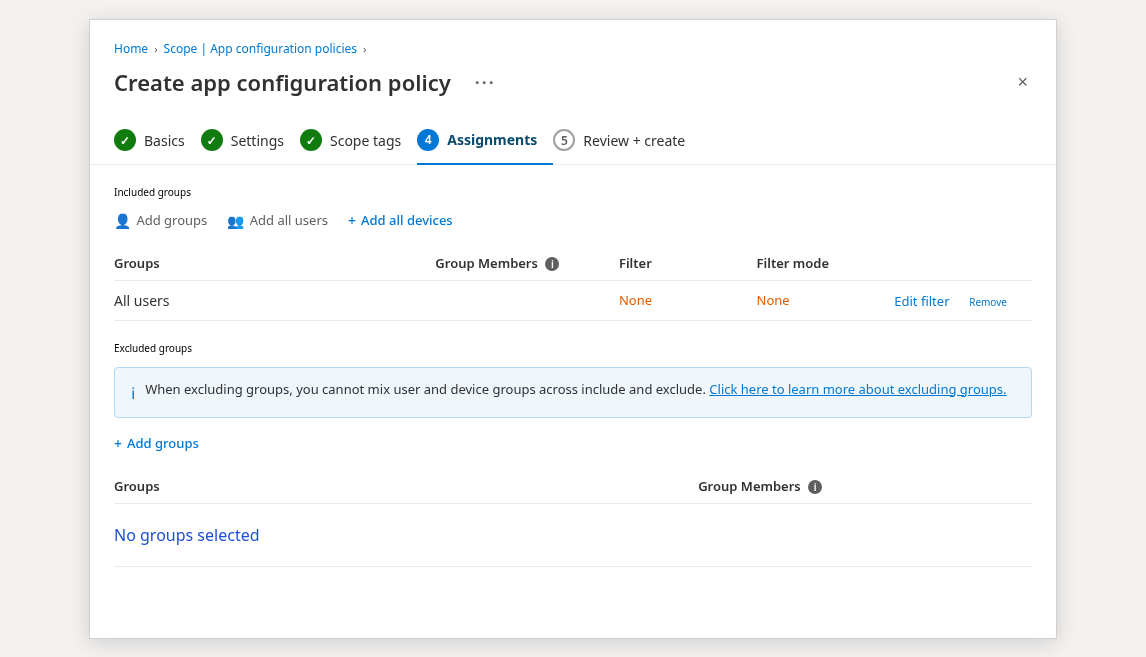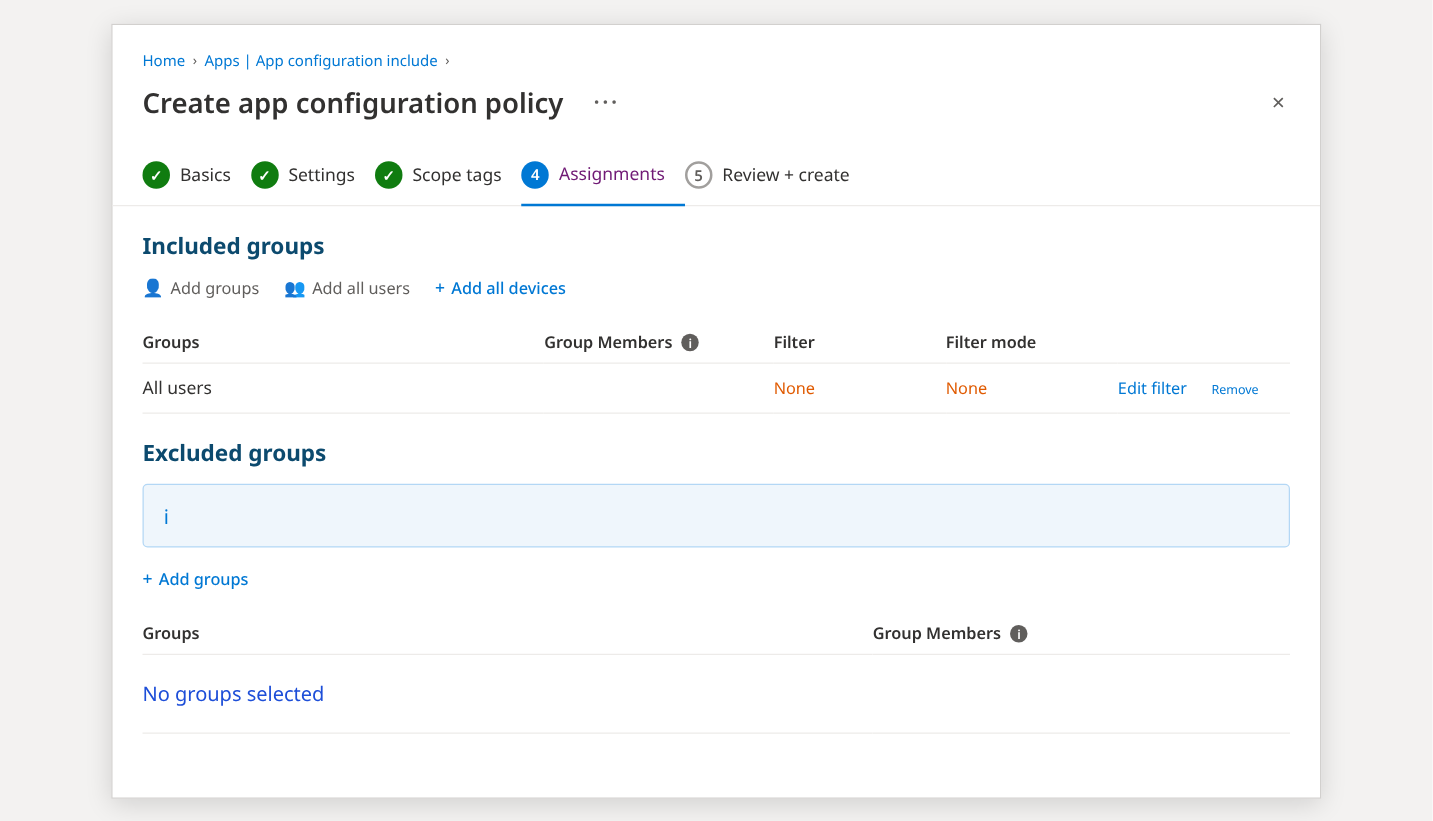--- a/index.html
+++ b/index.html
@@ -116,33 +116,33 @@
     .step-circle.pending {
       background: #fff;
       color: #605e5c;
       border: 2px solid #a19f9d;
     }
     .step-label {
       font-size: 14px;
       color: #323130;
     }
     .step.active .step-label {
-      font-weight: 400;
-      color: #701a75;
+      font-weight: 700;
+      color: #0c4a6e;
     }
     
     .content {
       padding: 20px 24px;
       flex: 1;
       overflow-y: auto;
     }
     .section-title {
-      font-size: 18px;
-      font-weight: 700;
-      color: #0c4a6e;
+      font-size: 10px;
+      font-weight: 400;
+      color: #000000;
       margin-bottom: 12px;
     }
     .actions-row {
       display: flex;
       align-items: center;
       gap: 20px;
       margin-bottom: 16px;
     }
     .action-link {
       display: flex;
@@ -272,21 +272,21 @@
   </style>
 </head>
 <body>
 
 <div class="dialog">
 
   <div class="dialog-header">
     <div class="breadcrumb">
       <a>Home</a>
       <span class="chevron">›</span>
-      <a>Apps | App configuration include</a>
+      <a>Scope | App configuration policies</a>
       <span class="chevron">›</span>
     </div>
     <div class="dialog-title-row">
       <div class="dialog-title">
         <span>Create app configuration policy</span>
         <span class="title-ellipsis">···</span>
       </div>
       <button class="close-btn">×</button>
     </div>
   </div>
@@ -360,20 +360,24 @@
           </tr>
         </tbody>
       </table>
     </div>
 
     <div class="section-divider">
       <div class="section-title">Excluded groups</div>
 
       <div class="info-box">
         <span class="info-icon">ℹ</span>
+        <span>
+          <span>When excluding groups, you cannot mix user and device groups across include and exclude.</span>
+          <a class="info-link">Click here to learn more about excluding groups.</a>
+        </span>
       </div>
 
       <div class="actions-row">
         <a class="action-link add-devices">
           <span class="icon">+</span>
           <span>Add groups</span>
         </a>
       </div>
 
       <table class="table">

